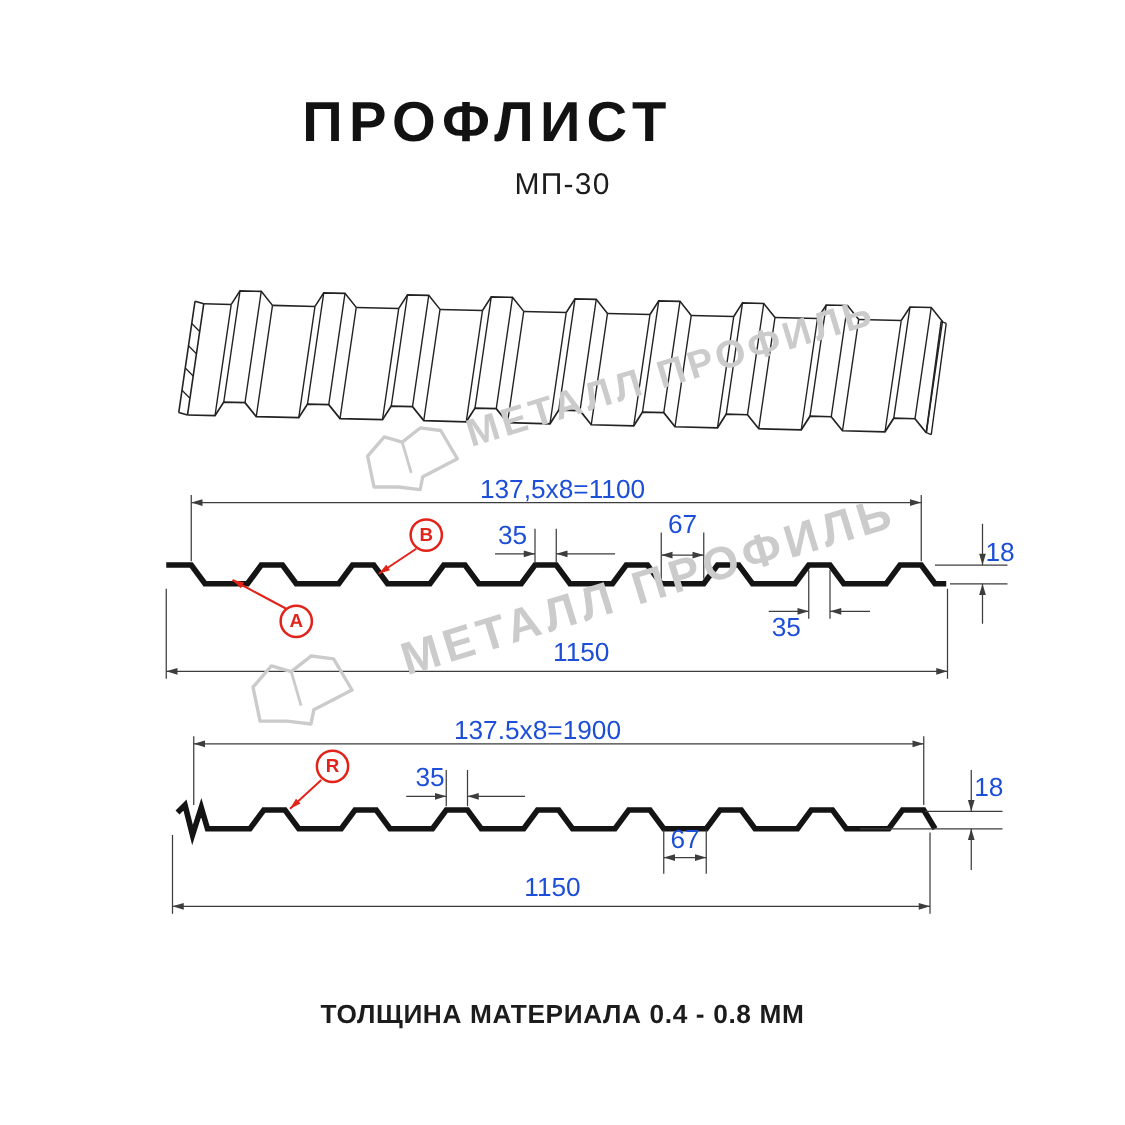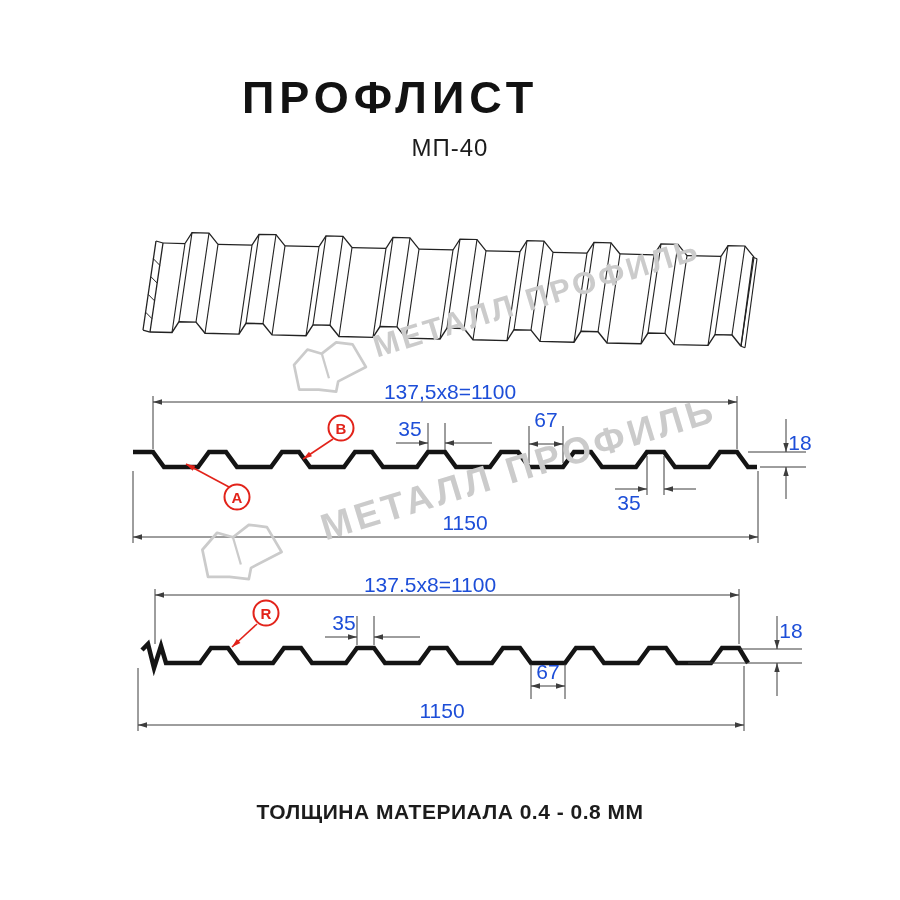--- a/index.html
+++ b/index.html
@@ -25,21 +25,21 @@
        border:2.5px solid #e2231a;border-radius:50%;box-sizing:border-box;
        display:flex;align-items:center;justify-content:center;
        font-size:15px;font-weight:bold;color:#e2231a;background:transparent;}
 </style>
 </head>
 <body>
 
 <div class="page">
 
   <div class="title">ПРОФЛИСТ</div>
-  <div class="subtitle">МП-40</div>
+  <div class="subtitle">МП-30</div>
 
   <svg id="art" width="900" height="900" viewBox="0 0 900 900">
     <g id="g3d">
         <line x1="163" y1="243" x2="185" y2="243.528" stroke="#222222" stroke-width="1.25"></line>
         <path d="M185,243.5 L192,232.7 L209,233.1 L218,244.3" fill="#fff" stroke="#222222" stroke-width="1.25"></path>
         <line x1="185" y1="243.528" x2="172" y2="332.528" stroke="#222222" stroke-width="1.1"></line>
         <line x1="192" y1="232.696" x2="179" y2="321.696" stroke="#222222" stroke-width="1.1"></line>
         <line x1="209" y1="233.104" x2="196" y2="322.104" stroke="#222222" stroke-width="1.1"></line>
         <line x1="218" y1="244.32" x2="205" y2="333.32" stroke="#222222" stroke-width="1.1"></line>
         <line x1="218" y1="244.32" x2="252" y2="245.136" stroke="#222222" stroke-width="1.25"></line>
@@ -193,21 +193,21 @@
   </svg>
   <span id="wm2-text" class="wm-text">МЕТАЛЛ ПРОФИЛЬ</span>
 
   <span class="lbl" style="left:450px;top:392px;">137,5x8=1100</span>
   <span class="lbl" style="left:410px;top:429px;">35</span>
   <span class="lbl" style="left:546px;top:420px;">67</span>
   <span class="lbl" style="left:800px;top:443px;">18</span>
   <span class="lbl" style="left:629px;top:503px;">35</span>
   <span class="lbl" style="left:465px;top:523px;">1150</span>
 
-  <span class="lbl" style="left:430px;top:585px;">137.5x8=1100</span>
+  <span class="lbl" style="left:430px;top:585px;">137.5x8=1900</span>
   <span class="lbl" style="left:344px;top:623px;">35</span>
   <span class="lbl" style="left:548px;top:672px;">67</span>
   <span class="lbl" style="left:791px;top:631px;">18</span>
   <span class="lbl" style="left:442px;top:711px;">1150</span>
 
   <div class="marker" style="left:237px;top:497px;">
     <span>A</span>
   </div>
   <div class="marker" style="left:341px;top:428px;">
     <span>B</span>

